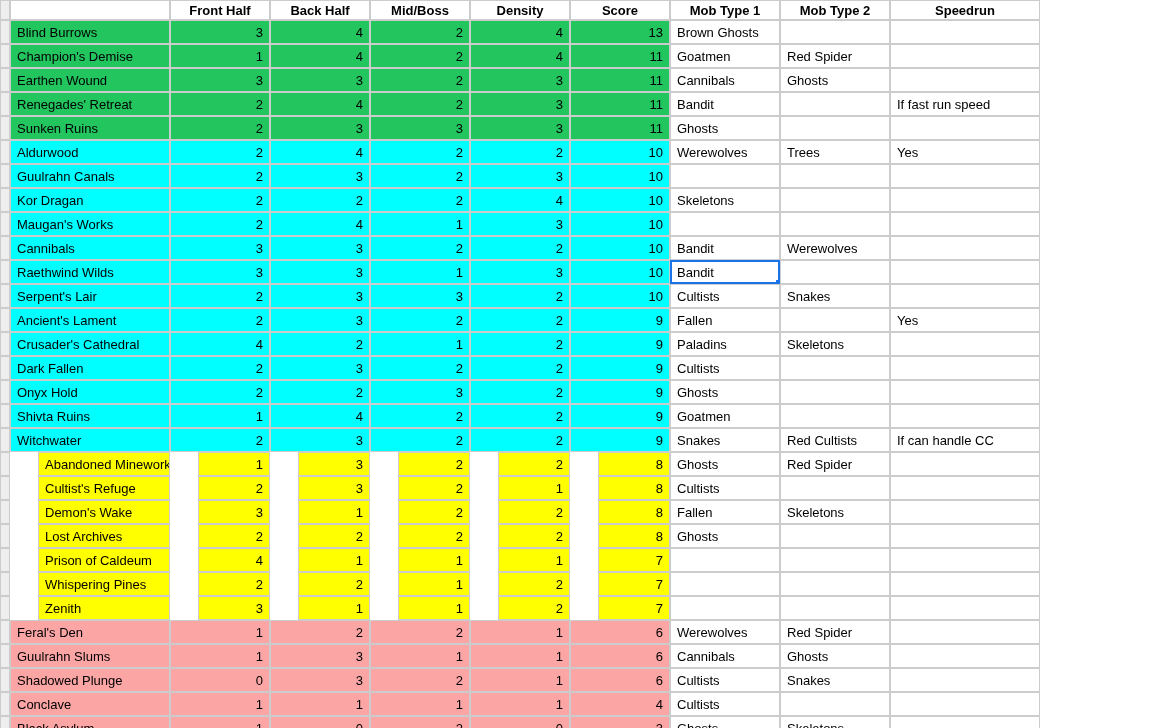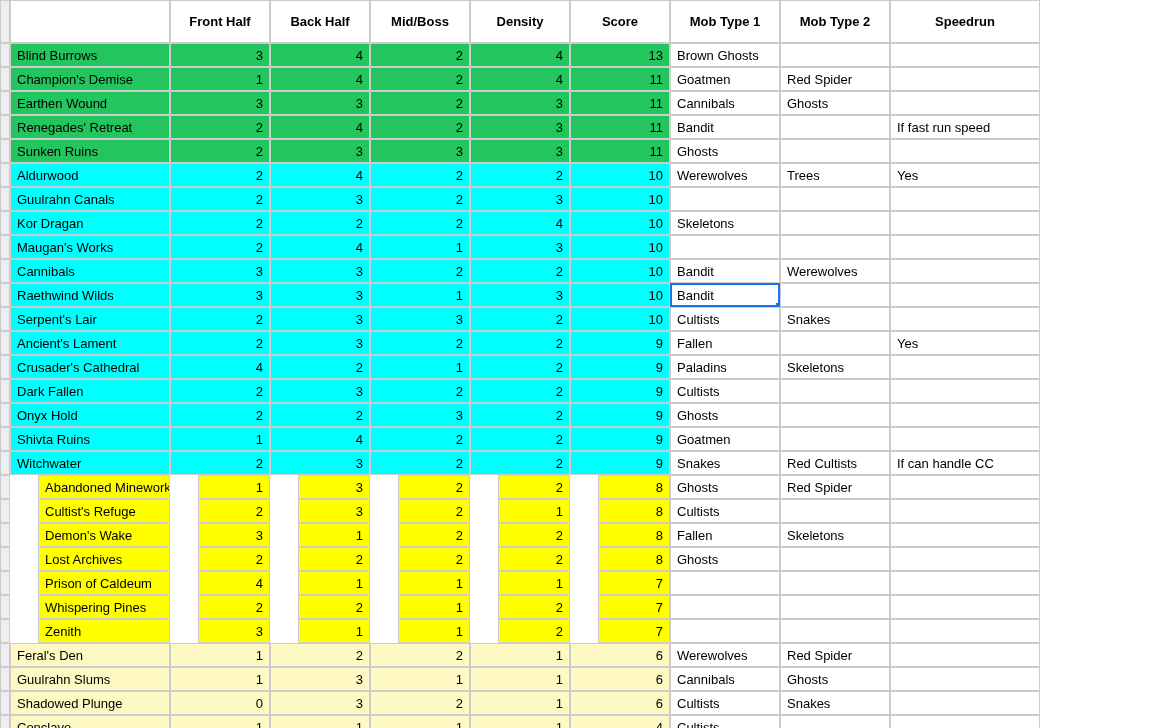--- a/index.html
+++ b/index.html
@@ -21,37 +21,37 @@
   }
   .hdr {
     font-weight: bold;
     text-align: center;
     padding: 4px 6px;
     border: 1px solid #ccc;
     background: #fff;
     display:flex;
     align-items:center;
     justify-content:center;
-    height:43px;
+    height:20px;
   }
   .cell {
     border: 1px solid #ccc;
     padding: 3px 6px;
     height: 24px;
     display:flex;
     align-items:center;
     white-space:nowrap;
     overflow:hidden;
   }
   .num { justify-content:flex-end; }
   .txt { justify-content:flex-start; }
   .tier-green  { background:#22c55e; }
   .tier-cyan   { background:#00ffff; }
   .tier-yellow { background:#ffff00;margin-left:28px; }
-  .tier-pink   { background:#fef9c3; }
+  .tier-pink   { background:#fca5a5; }
   .tier-none   { background:#fff; }
   .selected {
     outline: 2px solid #1a73e8;
     outline-offset: -2px;
     position: relative;
     z-index: 2;
   }
   .selected::after{
     content:"";
     position:absolute;

